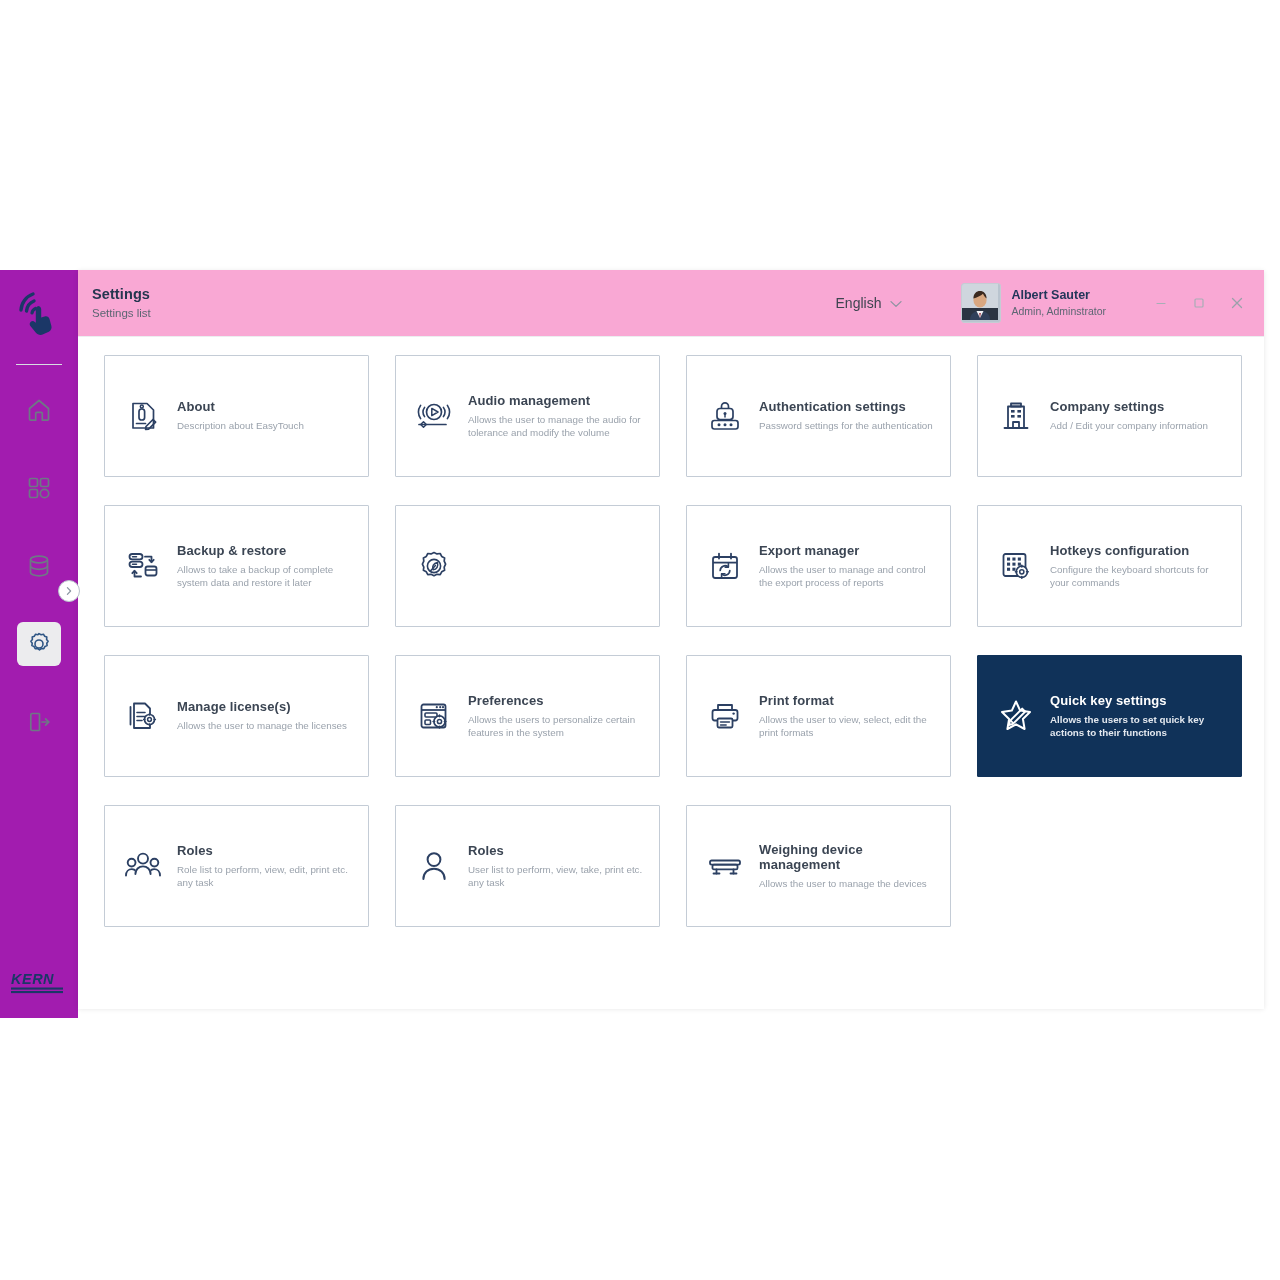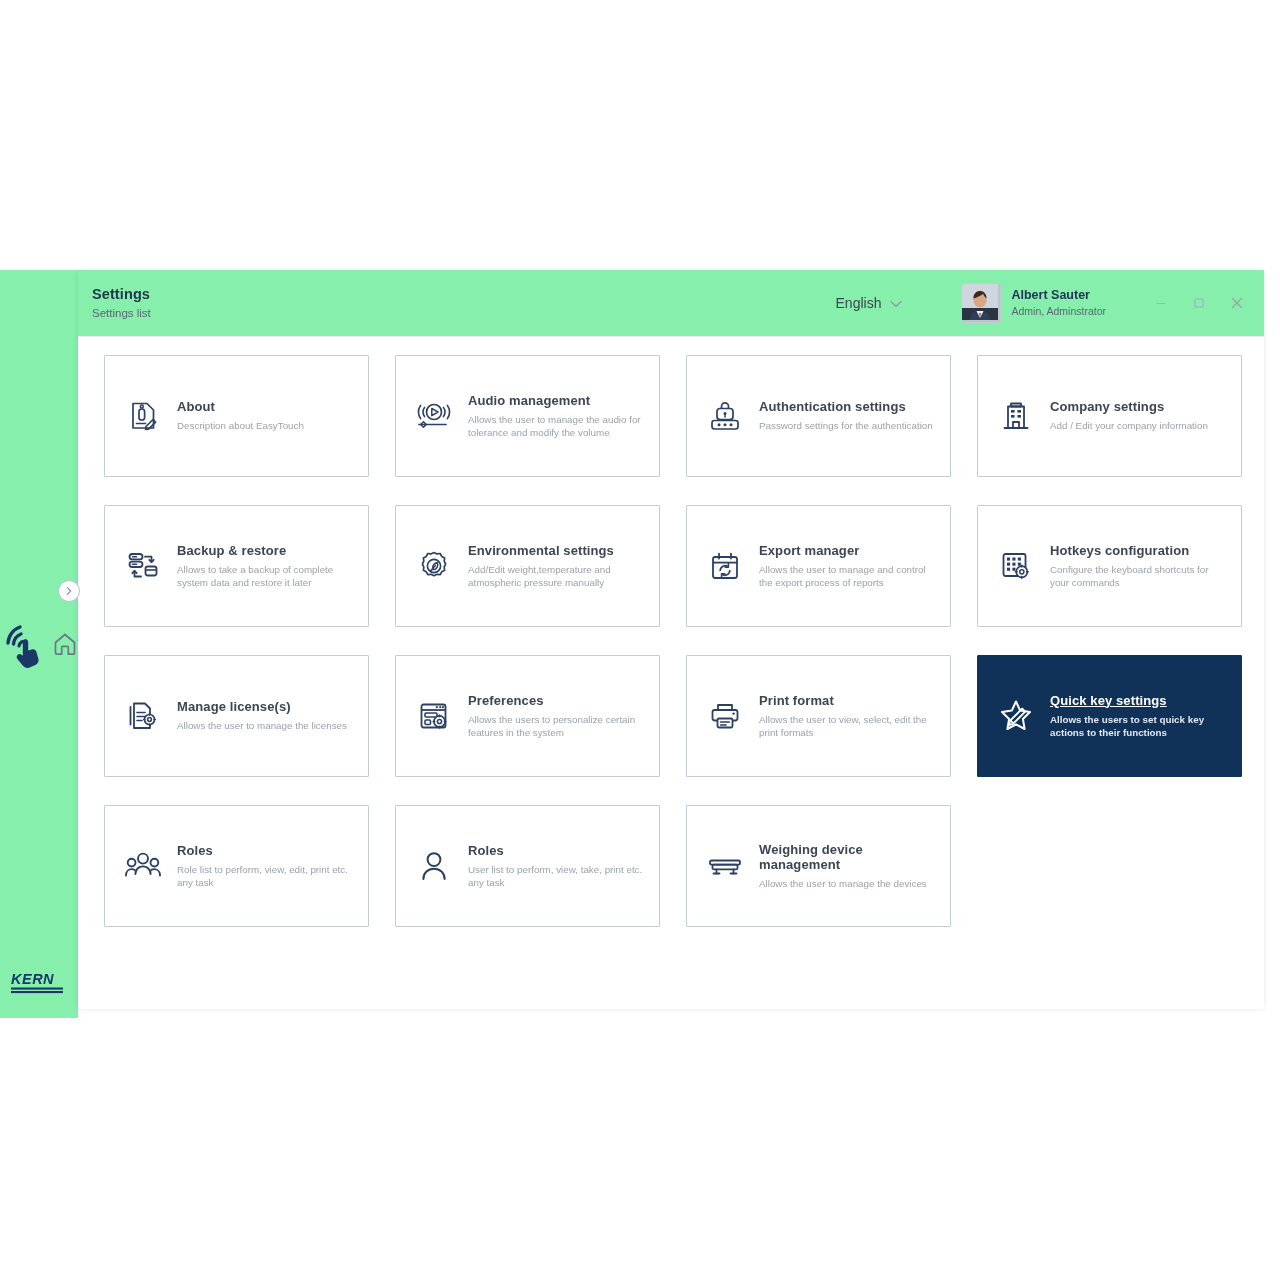--- a/index.html
+++ b/index.html
@@ -10,22 +10,22 @@
     -webkit-font-smoothing:antialiased;
     overflow:hidden;
   }
   .app{
     position:absolute;left:0;top:258px;width:1280px;height:760px;
   }
 
   
   .rail{
     position:absolute;left:0;top:12px;width:78px;height:748px;
-    background:#86efac;
-    display:flex;flex-direction:row;align-items:center;
+    background:#a21caf;
+    display:flex;flex-direction:column;align-items:center;
   }
   .rail-logo{
     width:78px;height:76px;display:flex;align-items:center;justify-content:center;
     margin-top:6px;
   }
   .rail-divider{
     width:46px;height:1px;background:#d8dde3;margin:12px 0 6px 0;
   }
   .rail-item{
     width:44px;height:44px;border-radius:6px;
@@ -44,21 +44,21 @@
     z-index:6;
   }
 
   
   .window{
     position:absolute;left:78px;top:12px;width:1186px;height:738px;
     background:#ffffff;
     box-shadow:0 1px 5px rgba(0,0,0,0.10);
   }
   .titlebar{
-    position:relative;height:66px;background:#86efac;
+    position:relative;height:66px;background:#f9a8d4;
     border-bottom:1px solid #eceef0;
     display:flex;align-items:center;
   }
   .title-group{margin-left:14px;}
   .title-main{
     font-size:14.5px;font-weight:bold;color:#24364f;letter-spacing:.1px;
     line-height:18px;
   }
   .title-sub{
     font-size:11.5px;color:#5d6673;line-height:17px;margin-top:2px;text-align:center;
@@ -108,21 +108,21 @@
     width:40px;min-width:40px;height:40px;margin-right:14px;
     display:flex;align-items:center;justify-content:center;
     color:#2c4063;
   }
   .card.selected .card-icon{color:#ffffff;}
   .card-text{min-width:0;}
   .card-title{
     font-size:13px;font-weight:bold;color:#3b4553;letter-spacing:.1px;
     margin-bottom:5px;
   }
-  .card.selected .card-title{color:#ffffff;text-decoration:underline;}
+  .card.selected .card-title{color:#ffffff;}
   .card-desc{
     font-size:9.8px;color:#9aa2ac;line-height:13.5px;
   }
   .card.selected .card-desc{color:#e3e8ef;font-weight:bold;}
   .ghost{border:none;background:transparent;}
 </style>
 </head>
 <body>
 
 <div class="app">
@@ -349,24 +349,20 @@
         </div>
 
         <div class="card">
           <div class="card-icon">
             <svg width="34" height="34" viewBox="0 0 34 34">
               <path d="M17 3.5 l3 1.4 3.2-.4 1.5 2.9 2.9 1.5 -.4 3.2 1.4 3 -1.4 3 .4 3.2 -2.9 1.5 -1.5 2.9 -3.2-.4 -3 1.4 -3-1.4 -3.2 .4 -1.5-2.9 -2.9-1.5 .4-3.2 -1.4-3 1.4-3 -.4-3.2 2.9-1.5 1.5-2.9 3.2 .4 Z" fill="none" stroke="currentColor" stroke-width="1.7" stroke-linejoin="round"></path>
               <circle cx="17" cy="17" r="6.6" fill="none" stroke="currentColor" stroke-width="1.6"></circle>
               <path d="M20.4 13.4 c1.2 3.8-.6 7.2-4.3 7.4 -1.4-3.2 .5-6.6 4.3-7.4 Z" fill="none" stroke="currentColor" stroke-width="1.5" stroke-linejoin="round"></path>
               <path d="M13.2 22.3 L18.4 16.4" stroke="currentColor" stroke-width="1.5" stroke-linecap="round"></path>
             </svg>
-          </div>
-          <div class="card-text">
-            <div class="card-title">Environmental settings</div>
-            <div class="card-desc">Add/Edit weight,temperature and atmospheric pressure manually</div>
           </div>
         </div>
 
         <div class="card">
           <div class="card-icon">
             <svg width="34" height="34" viewBox="0 0 34 34">
               <rect x="5" y="8" width="24" height="21" rx="2.2" fill="none" stroke="currentColor" stroke-width="1.8"></rect>
               <path d="M5 13.6 H29" stroke="currentColor" stroke-width="1.8"></path>
               <path d="M11 4.6 V9.6 M23 4.6 V9.6" stroke="currentColor" stroke-width="1.8" stroke-linecap="round"></path>
               <path d="M12.2 21.5 a4.9 4.9 0 0 1 8-3.6" fill="none" stroke="currentColor" stroke-width="1.7" stroke-linecap="round"></path>

